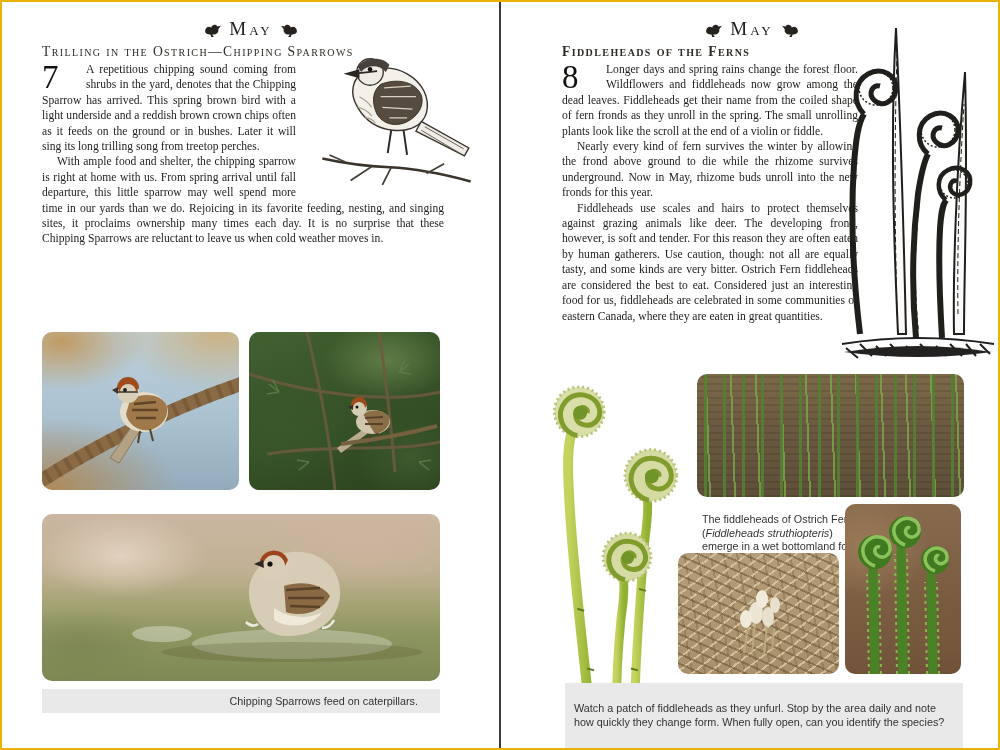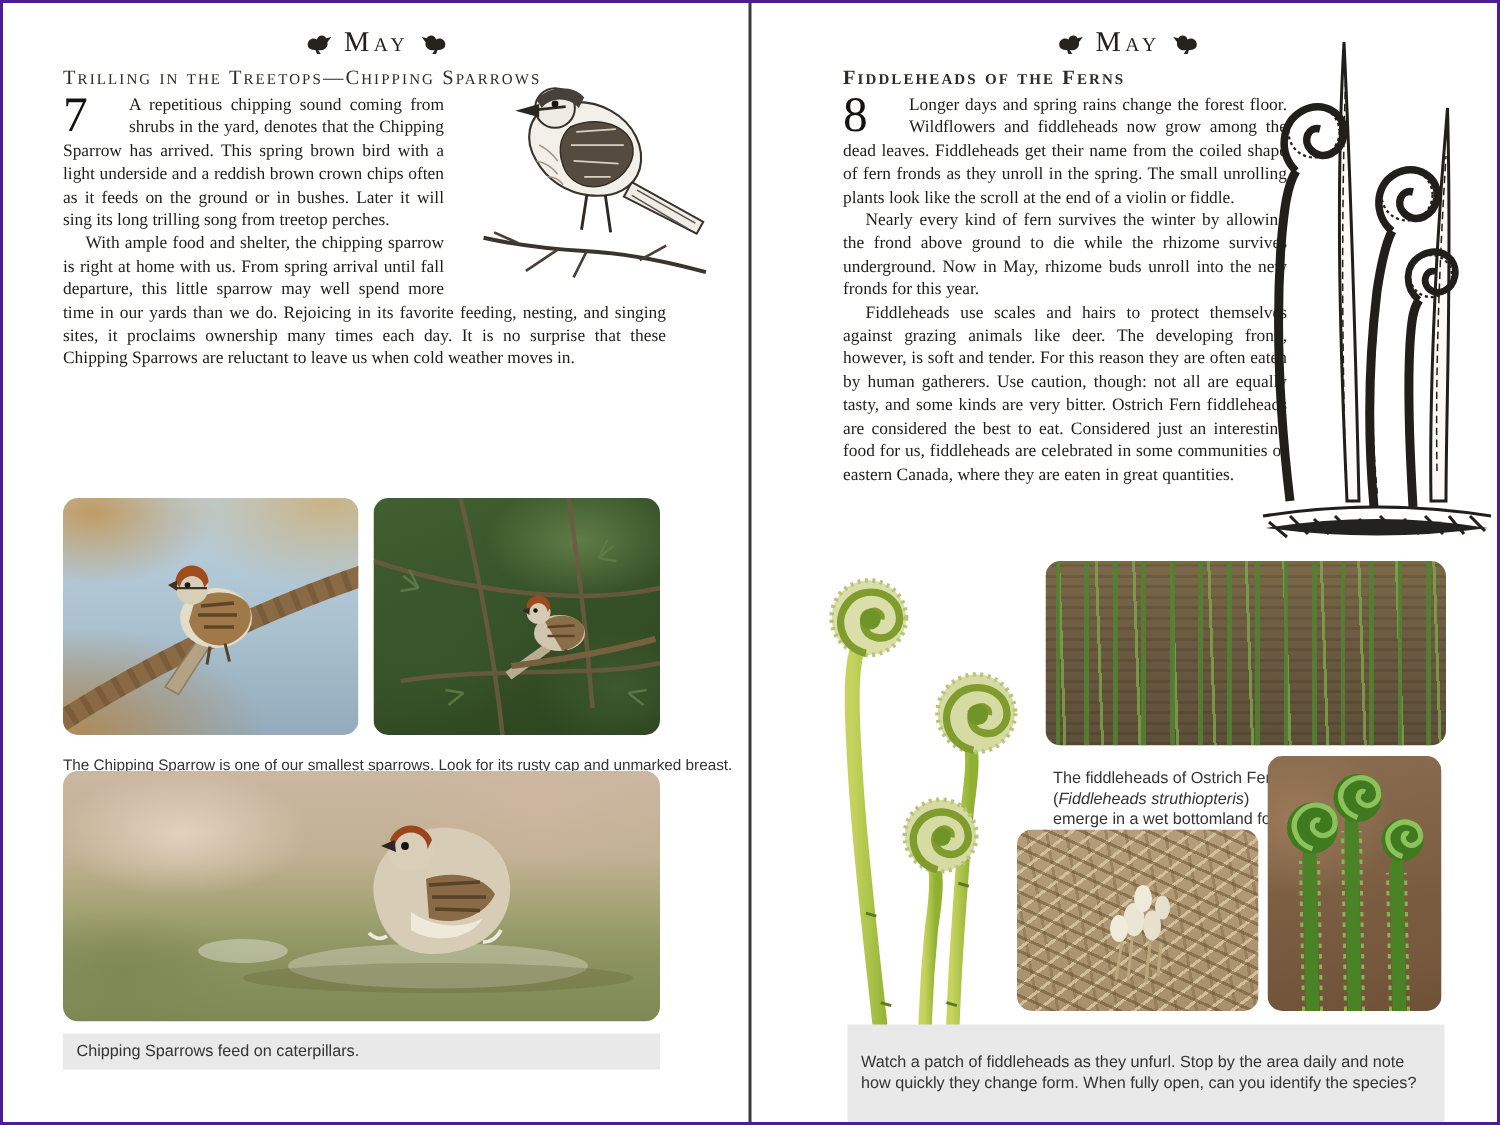--- a/index.html
+++ b/index.html
@@ -1,18 +1,18 @@
 <!DOCTYPE html>
 <html><head>
 <meta charset="utf-8">
 <style>
   html,body{margin:0;padding:0;background:#888;}
   .spread{
     position:relative;width:1000px;height:750px;margin:0 auto;
-    background:#ffffff;box-sizing:border-box;border:2px solid #4c1d95;
+    background:#ffffff;box-sizing:border-box;border:2px solid #eab308;
     font-family:"Liberation Serif", serif;color:#1f1d1a;overflow:hidden;
   }
   .divider{position:absolute;left:497px;top:0;width:2px;height:750px;background:#3a3a3a;}
   
   .page-header{position:absolute;top:16px;width:498px;text-align:center;
     font-variant:small-caps;font-size:19px;letter-spacing:3px;color:#23211e;}
   .page-header.left{left:0;} .page-header.right{left:501px;}
   .page-header svg{vertical-align:-2px;margin:0 7px;}
   .section-title{position:absolute;font-variant:small-caps;font-size:13.6px;
     letter-spacing:1.4px;color:#2e2b27;margin:0;font-weight:normal;}
@@ -66,37 +66,37 @@
     background:
       radial-gradient(90px 70px at 18% 25%, rgba(158,124,90,.9), rgba(158,124,90,0) 72%),
       radial-gradient(80px 60px at 85% 70%, rgba(120,90,62,.8), rgba(120,90,62,0) 70%),
       linear-gradient(170deg,#8a6d4f,#6f5138);}
   .cutout-fiddleheads{position:absolute;left:545px;top:368px;width:150px;height:378px;z-index:1;}
   
   .caption{font-family:"Liberation Sans", sans-serif;color:#333;font-size:10.8px;line-height:13.8px;}
   .caption-top-left{position:absolute;left:40px;top:492px;width:430px;font-size:10.2px;white-space:nowrap;}
   .caption-right-photo{position:absolute;left:700px;top:500px;width:170px;}
   .caption-bar{position:absolute;background:#e9e9e9;box-sizing:border-box;}
-  .caption-bar-left{left:40px;top:687px;width:398px;height:24px;line-height:24px;padding:0 9px;white-space:nowrap;}
+  .caption-bar-left{left:40px;top:687px;width:398px;height:24px;line-height:24px;padding:0 22px;white-space:nowrap;text-align:right;}
   .caption-bar-right{left:563px;top:681px;width:398px;min-height:31px;padding:19px 9px;z-index:2;}
 </style>
 </head>
 <body>
 
 <div class="spread">
 
   <div class="page-header left">
     <svg width="18" height="14" viewBox="0 0 20 16">
         <path d="M1 9 C1 5 5 3 8 5 C9 1 14 1 15 4 L19 3 L16 7 C17 11 13 14 9 13 L11 16 L8 16 L7 13 C4 13 1 12 1 9 Z" fill="#26231f"></path>
       </svg><span>May</span><svg width="18" height="14" viewBox="0 0 20 16" style="transform:scaleX(-1)">
         <path d="M1 9 C1 5 5 3 8 5 C9 1 14 1 15 4 L19 3 L16 7 C17 11 13 14 9 13 L11 16 L8 16 L7 13 C4 13 1 12 1 9 Z" fill="#26231f"></path>
       </svg>
   </div>
 
-  <h2 class="section-title left">Trilling in the Treetops—Chipping Sparrows</h2>
+  <h2 class="section-title left">Trilling in the Ostrich—Chipping Sparrows</h2>
 
   <div class="body body-left">
     <svg class="sketch-sparrow" viewBox="0 0 176 170">
       <path d="M4 132 Q40 140 80 142 T172 158" stroke="#3a342c" stroke-width="3" fill="none"></path>
       <path d="M60 141 L36 157 M82 142 L72 162 M122 149 L142 138 M30 136 L12 128" stroke="#464036" stroke-width="2" fill="none"></path>
       <path d="M116 90 L170 120 L165 129 L110 101 Z" fill="#f0ede7" stroke="#38322a" stroke-width="1.5"></path>
       <path d="M120 96 L164 121 M116 100 L158 125" stroke="#57504a" stroke-width="1"></path>
       <path d="M52 34 C38 40 34 58 44 74 C52 88 66 98 84 100 C104 102 118 94 122 80 C126 64 118 46 100 36 C84 27 64 28 52 34 Z" fill="#f3f0ea" stroke="#38322a" stroke-width="1.6"></path>
       <path d="M46 62 q8 4 14 12 M44 74 q10 2 16 10 M52 86 q8 0 12 6" stroke="#a39a8c" stroke-width="1.2" fill="none"></path>
       <path d="M70 48 C90 40 110 46 116 60 C120 72 112 86 96 92 C84 96 72 92 66 82 C60 70 60 56 70 48 Z" fill="#554b3f" stroke="#2e2922" stroke-width="1"></path>
@@ -147,21 +147,20 @@
         <circle cx="-8" cy="-6" r="8" fill="#d6cbb4"></circle>
         <path d="M-16 -9 A8 8 0 0 1 0 -9 L-2 -6 A6 6 0 0 0 -14 -6 Z" fill="#9c4a1e"></path>
         <circle cx="-10" cy="-7" r="1.5" fill="#17140f"></circle>
         <path d="M-19 -7 L-14 -9 L-14 -4 Z" fill="#332c22"></path>
         <path d="M2 20 L2 30 M10 19 L12 29" stroke="#4f3d28" stroke-width="1.8"></path>
       </g>
       <path d="M92 112 C124 108 158 102 188 94" stroke="#75603f" stroke-width="4" fill="none"></path>
     </svg>
   </div>
 
-  <p class="caption caption-top-left">The Chipping Sparrow is one of our smallest sparrows. Look for its rusty cap and unmarked breast.</p>
 
   <div class="photo photo-big">
     <svg viewBox="0 0 398 167">
       <ellipse cx="250" cy="130" rx="100" ry="15" fill="rgba(255,255,255,.28)"></ellipse>
       <ellipse cx="250" cy="138" rx="130" ry="10" fill="rgba(92,92,52,.28)"></ellipse>
       <ellipse cx="120" cy="120" rx="30" ry="8" fill="rgba(255,255,255,.35)"></ellipse>
       <g transform="translate(252,78)">
         <path d="M-44 10 C-50 -16 -30 -38 -2 -40 C28 -42 48 -22 46 4 C44 28 24 44 -6 44 C-28 44 -40 30 -44 10 Z" fill="#d7cdb6"></path>
         <path d="M-10 -6 C8 -12 28 -8 36 4 C30 18 10 26 -8 20 Z" fill="#8a6a44"></path>
         <path d="M-8 -2 L26 -4 M-6 6 L30 6 M-4 14 L26 15" stroke="#584228" stroke-width="2.4"></path>

